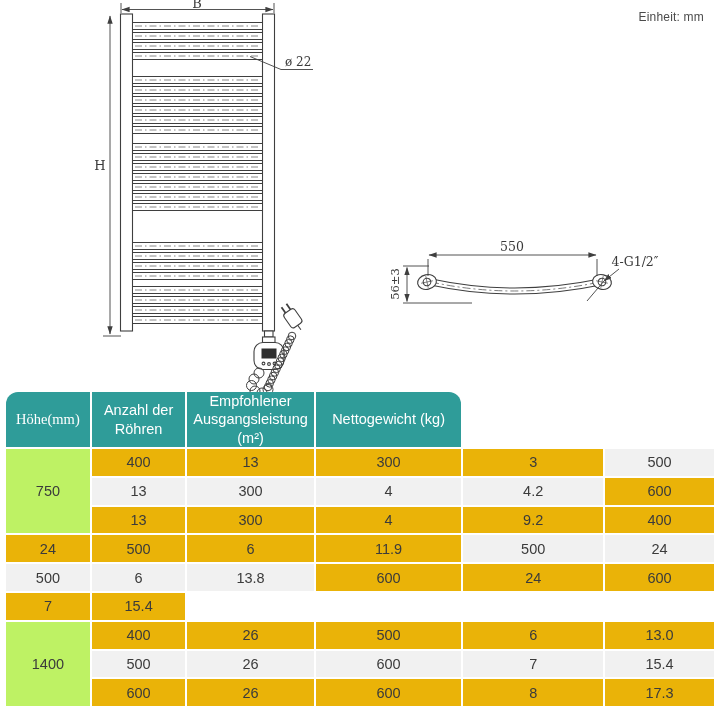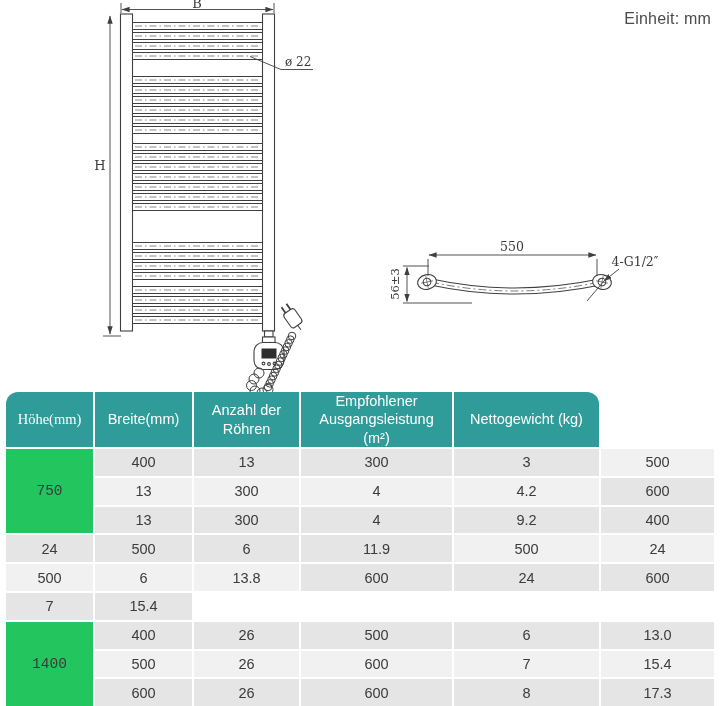--- a/index.html
+++ b/index.html
@@ -2,46 +2,46 @@
 <html><head>
 <meta charset="utf-8">
 <style>
   html,body{margin:0;padding:0;}
   body{
     width:720px;height:706px;position:relative;overflow:hidden;
     background:#ffffff;
     font-family:"Liberation Sans", sans-serif;
   }
   .unit-label{
-    position:absolute;top:10px;right:9px;
-    font-size:16px;color:#4b4b4b;letter-spacing:.2px;
+    position:absolute;top:10px;right:16px;
+    font-size:12px;color:#4b4b4b;letter-spacing:.2px;
   }
   .drawing{position:absolute;top:0;left:0;}
   svg text{fill:#3a3a3a;font-family:"DejaVu Serif", serif;}
 
   .spec-table{
     position:absolute;top:392px;left:6px;width:708px;height:314px;
     display:grid;
     grid-template-columns:87fr 97fr 105fr 151fr 145fr 113fr;
     grid-template-rows:55px repeat(9, 26.8px);
     gap:2px;background:#ffffff;
   }
   .th{
     background:#2F9C99;color:#ffffff;
     display:flex;align-items:center;justify-content:center;text-align:center;
     font-size:14.5px;line-height:1.28;padding:0 6px;
   }
   .th-first{border-top-left-radius:12px;font-family:Liberation Serif, serif;}
   .th-last{border-top-right-radius:12px;text-align:center;}
   .td{
-    background:#e5e5e5;color:#3b3b3b;font-size:14.5px;
+    background:#eab308;color:#3b3b3b;font-size:14.5px;
     display:flex;align-items:center;justify-content:center;text-align:center;
   }
   .td.mid{background:#f1f1f1;}
-  .td.group{grid-column:1;grid-row:span 3;background:#22c55e;font-family:Liberation Mono, monospace;}
+  .td.group{grid-column:1;grid-row:span 3;background:#bef264;}
 </style>
 </head>
 <body>
 
 <div class="unit-label">Einheit: mm</div>
 
 <svg class="drawing" width="720" height="392" viewBox="0 0 720 392">
   <defs>
     <marker id="arr" markerWidth="10" markerHeight="7" refX="8.5" refY="3" orient="auto-start-reverse">
       <path d="M0,0 L9,3 L0,6 Z" fill="#3f3f3f"></path>
@@ -203,21 +203,20 @@
   <text x="197" y="8" text-anchor="middle" font-size="13">B</text>
   <text x="100" y="170" text-anchor="middle" font-size="13">H</text>
   <text x="285" y="66" font-size="12">ø 22</text>
   <text x="512" y="251" text-anchor="middle" font-size="12.5">550</text>
   <text transform="translate(399,284) rotate(-90)" text-anchor="middle" font-size="11.5">56±3</text>
   <text x="635" y="266" text-anchor="middle" font-size="12.5">4-G1/2″</text>
 </svg>
 
 <div class="spec-table">
   <div class="th th-first">Höhe(mm)</div>
-  <div class="th">Breite(mm)</div>
   <div class="th">Anzahl der Röhren</div>
   <div class="th">Empfohlener Ausgangsleistung (m²)</div>
   <div class="th th-last">Nettogewicht (kg)</div>
 
   <div class="td group">750</div>
   <div class="td">400</div>
   <div class="td">13</div>
   <div class="td">300</div>
   <div class="td">3</div>
   <div class="td mid">500</div>

